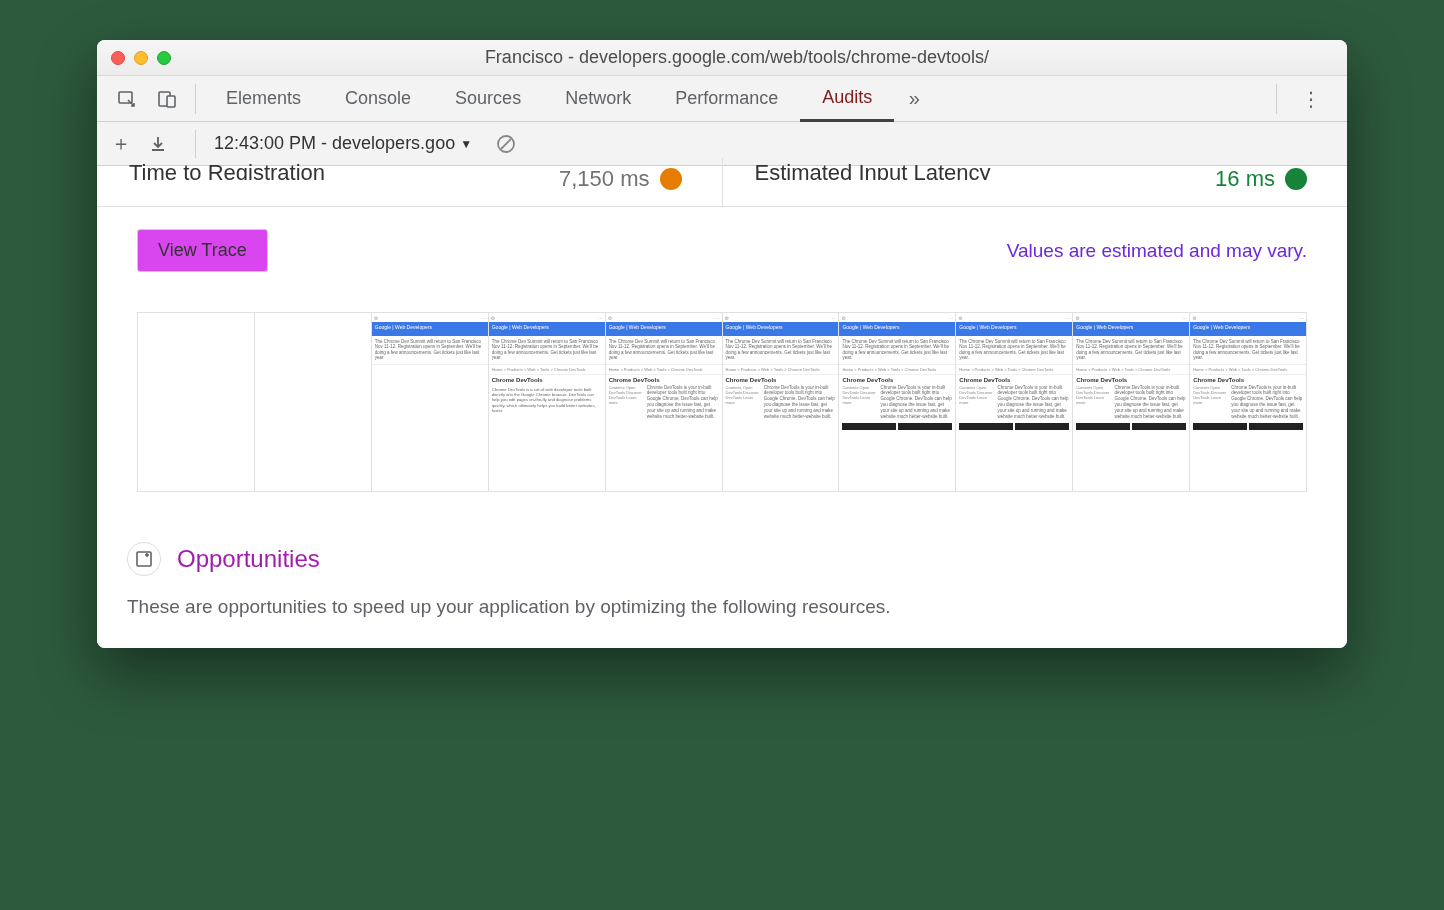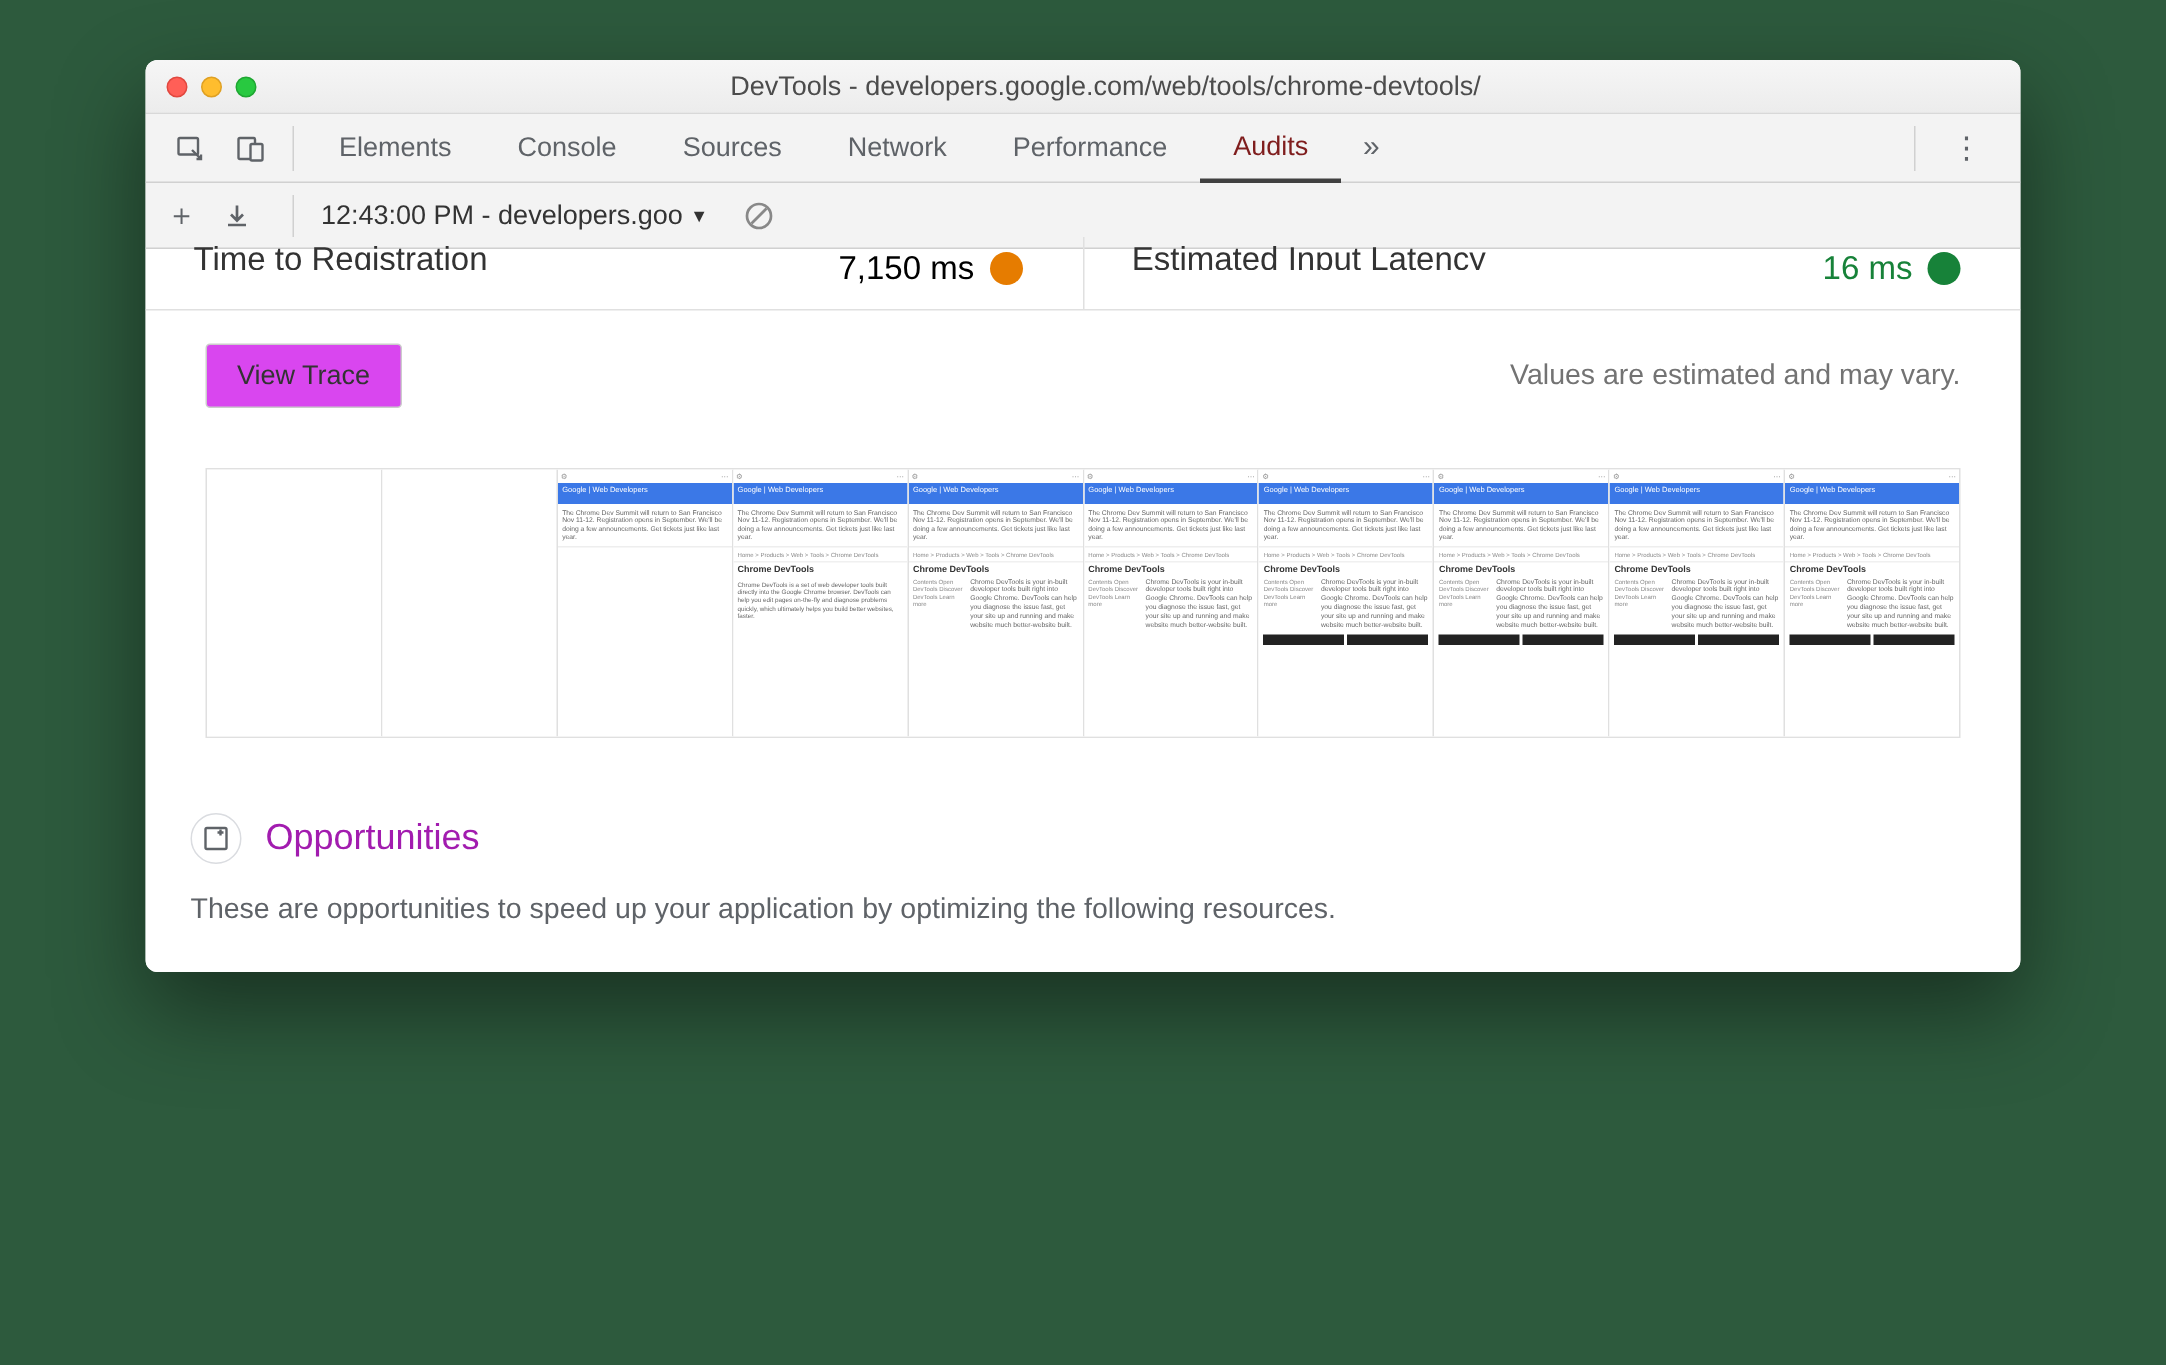--- a/index.html
+++ b/index.html
@@ -66,31 +66,31 @@
 .audit-select .tri { font-size:12px; }
 .content {
   background:#fff;
   padding: 0;
 }
 .metrics-row { display:flex; border-bottom:1px solid #e0e0e0; }
 .metric { flex:1; display:flex; justify-content:space-between; align-items:center; padding: 0px 40px 14px 32px; }
 .metric-label { font-size:22px; color:#333; overflow:hidden; white-space:nowrap; text-overflow:clip; }
 .metric-label.cut { margin-top:-18px; height:20px; overflow:hidden; position:relative;}
 .metric-val { font-size:22px; font-weight:400; display:flex; align-items:center; gap:10px;}
-.metric-val.warn { color:#000000;text-align:right; }
+.metric-val.warn { color:#737373;text-align:right; }
 .metric-val.ok { color:#178239; }
 .badge { width:22px; height:22px; border-radius:50%; display:inline-block; }
 .badge.warn { background:#e67c00; }
 .badge.ok { background:#178239; }
 .metric-sep { width:1px; background:#e0e0e0; margin-top:-8px;}
 .trace-row { display:flex; justify-content:space-between; align-items:center; padding: 22px 40px 0 40px;}
 .view-trace-btn {
   border:1px solid #ccc; background:#d946ef; padding: 10px 20px; font-size:18px; color:#333; border-radius:3px; cursor:pointer;
 }
-.estimate-note { color:#737373; font-size:19px;margin-left:17px; }
+.estimate-note { color:#6d28d9; font-size:19px;margin-left:17px; }
 .filmstrip {
   margin: 40px 40px 0 40px;
   border:1px solid #e0e0e0;
   display:flex;
   height: 180px;
   overflow:hidden;
 }
 .frame { flex:1; border-right:1px solid #e0e0e0; height:100%; background:#fff; display:flex; flex-direction:column; font-size:5px; overflow:hidden;}
 .frame:last-child{ border-right:none; }
 .frame.blank { background:#fff; }
@@ -116,21 +116,21 @@
 <body>
 
 <div class="window">
 
   <div class="titlebar">
     <div class="traffic">
       <div class="dot red"></div>
       <div class="dot yellow"></div>
       <div class="dot green"></div>
     </div>
-    <div class="title">DevTools - developers.google.com/web/tools/chrome-devtools/</div>
+    <div class="title">Francisco - developers.google.com/web/tools/chrome-devtools/</div>
   </div>
 
   <div class="tabbar">
     <div class="icon-btn">
       <svg width="20" height="20" viewBox="0 0 20 20" fill="none" stroke="#5f6368" stroke-width="1.6">
         <rect x="2" y="3" width="13" height="11" rx="1"></rect>
           <path d="M11 11 L17 17 M14 17 H17 V14"></path>
       </svg>
     </div>
     <div class="icon-btn">

